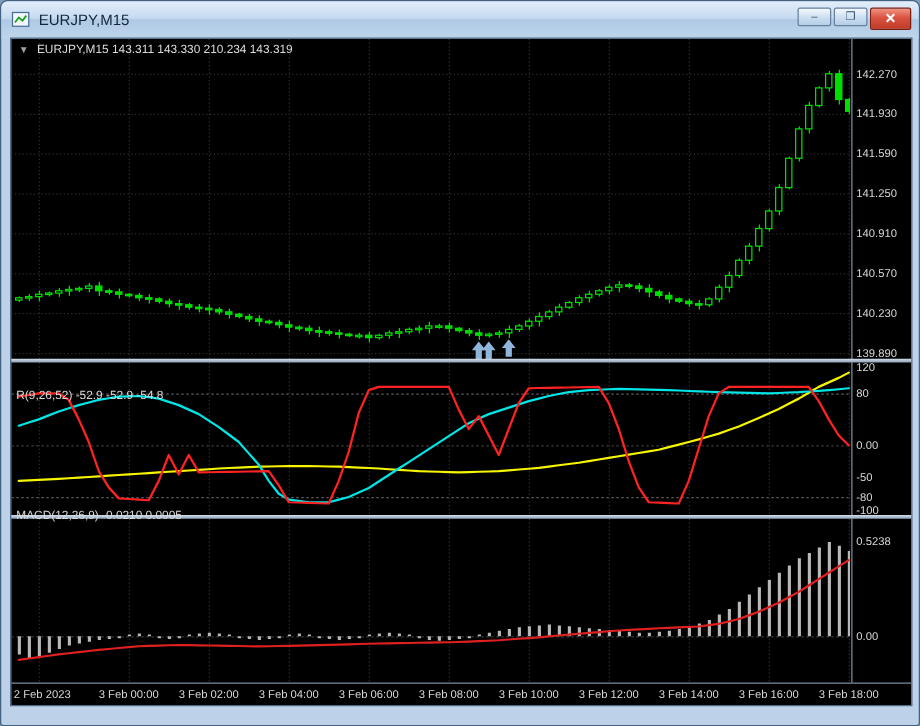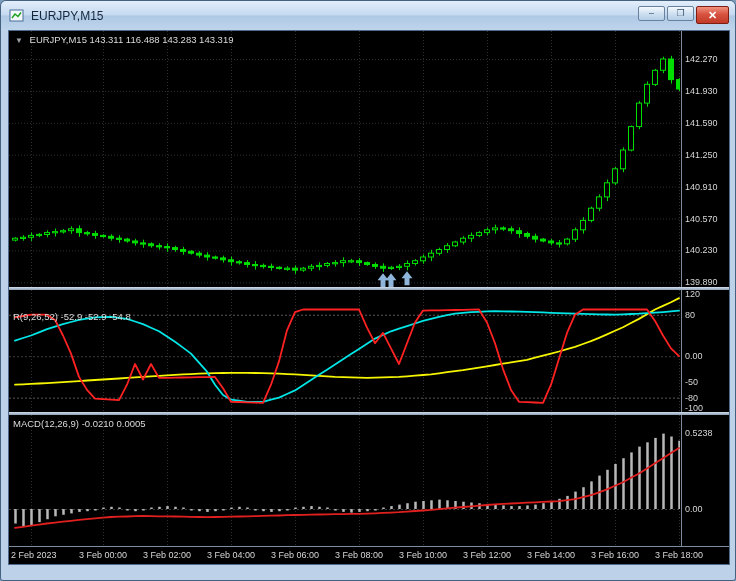--- a/index.html
+++ b/index.html
@@ -396,18 +396,18 @@
           <text x="478" y="527.0" fill="#d6d6d6" text-anchor="middle">3 Feb 12:00</text>
           <text x="542" y="527.0" fill="#d6d6d6" text-anchor="middle">3 Feb 14:00</text>
           <text x="606" y="527.0" fill="#d6d6d6" text-anchor="middle">3 Feb 16:00</text>
           <text x="670" y="527.0" fill="#d6d6d6" text-anchor="middle">3 Feb 18:00</text>
         </g>
       </svg>
     <div class="sep" style="top:256px"></div>
     <div class="sep" style="top:381px"></div>
     <div class="hdr" style="left:6px;top:3px">
       <span class="collapse">▼</span>
-      <span>EURJPY,M15  143.311 116.488 143.283 143.319</span>
+      <span>EURJPY,M15  143.311 143.330 210.234 143.319</span>
     </div>
     <div class="hdr" style="left:4px;top:280px">R(9,26,52) -52.9 -52.9 -54.8</div>
-    <div class="hdr" style="left:4px;top:387px">MACD(12,26,9) -0.0210 0.0005</div>
+    <div class="hdr" style="left:4px;top:376px">MACD(12,26,9) -0.0210 0.0005</div>
   </div>
 </div>
 
 </body></html>

